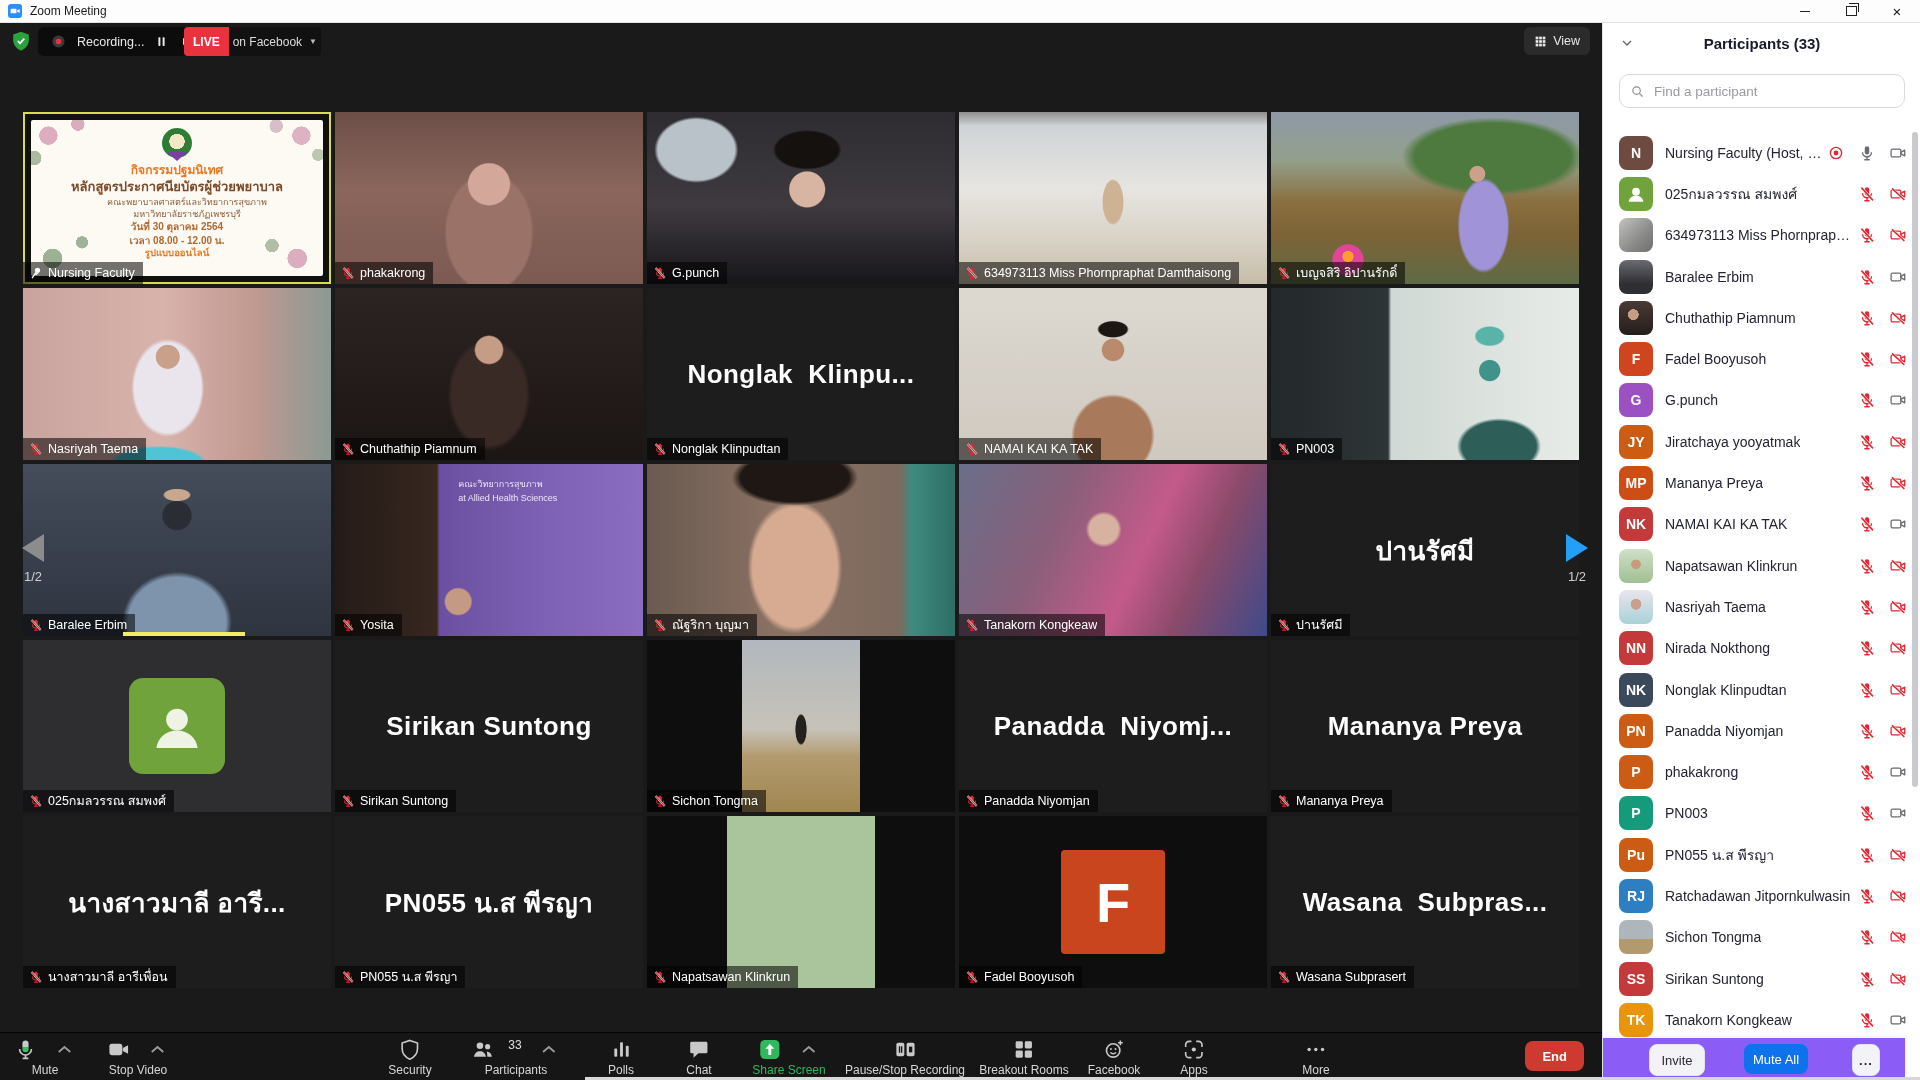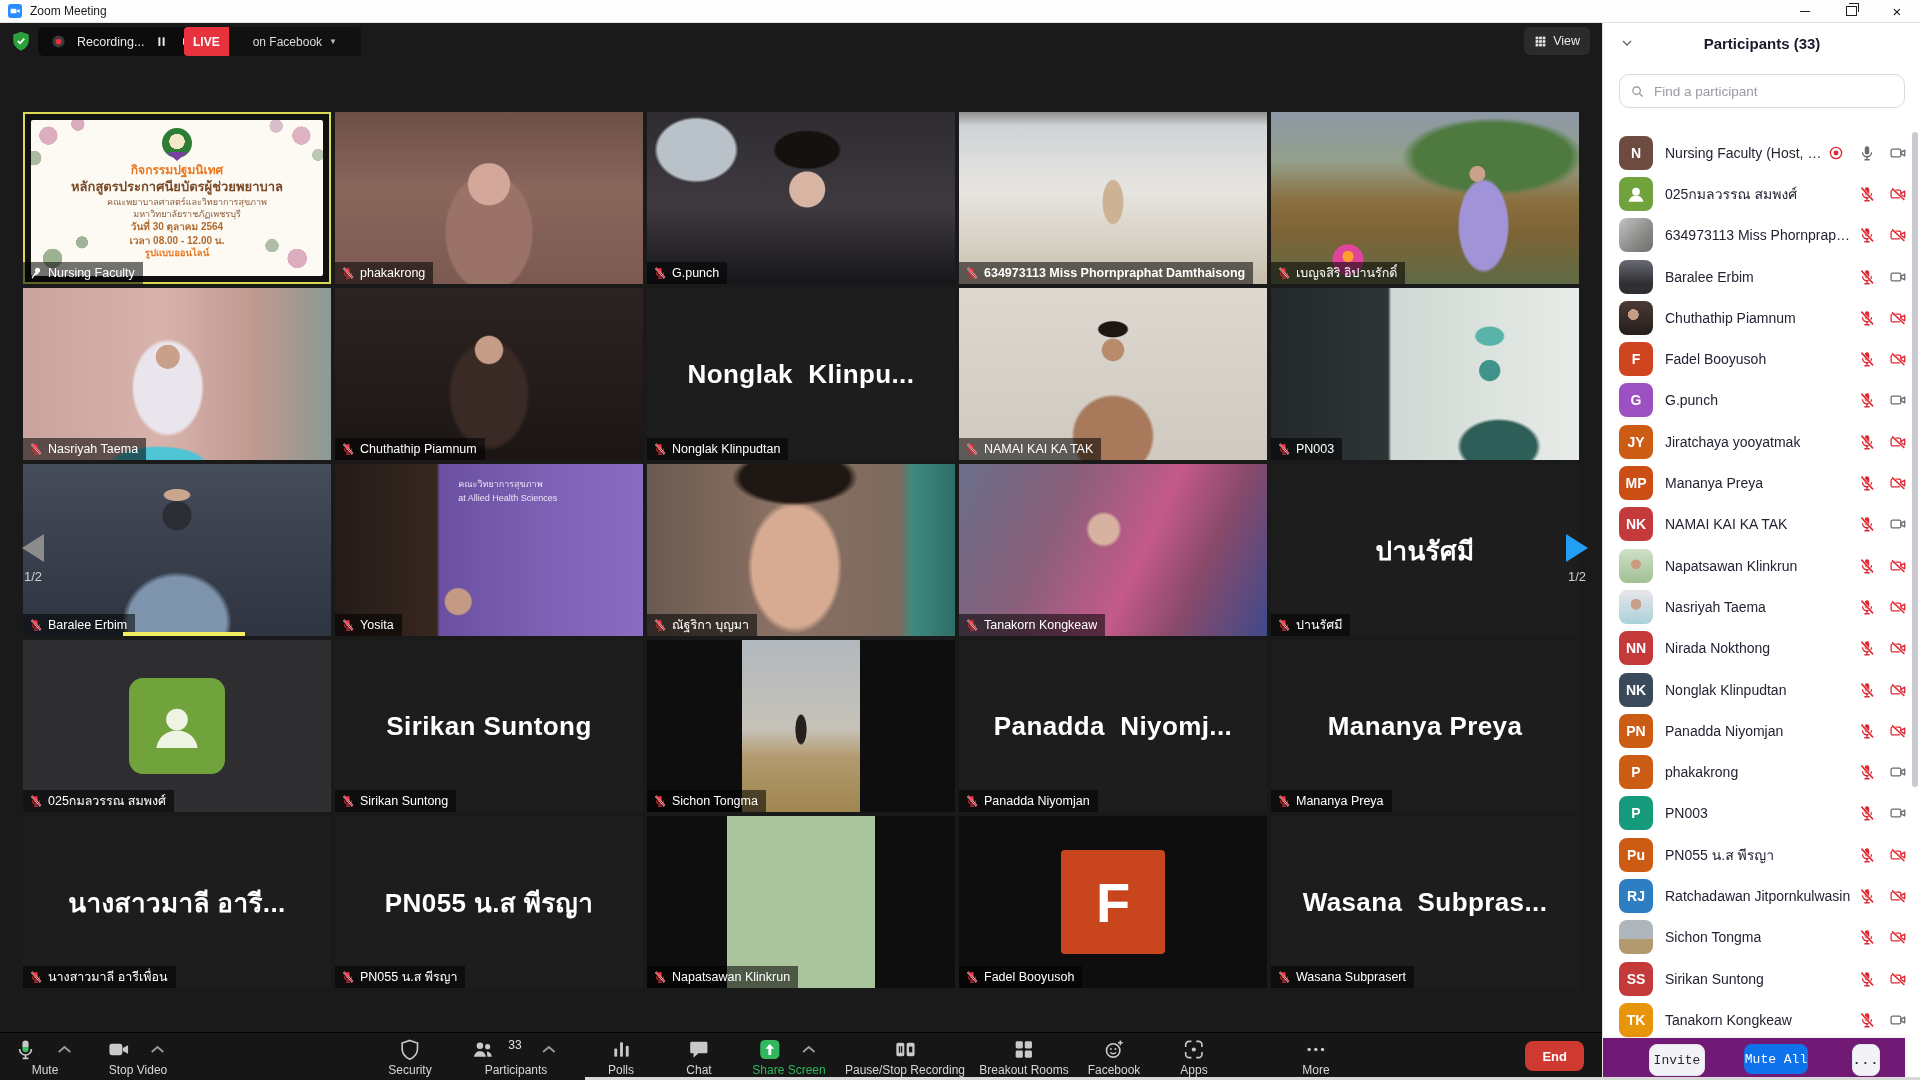--- a/index.html
+++ b/index.html
@@ -26,21 +26,21 @@
 
   
   #meet-topbar{position:absolute;top:0;left:0;width:100%;height:39px;background:#1a1a1a;}
   .shield-wrap{position:absolute;left:10px;top:8px;width:22px;height:24px;}
   .rec-pill{position:absolute;left:38px;top:5px;height:29px;background:#0c0c0c;border-radius:6px;display:flex;align-items:center;padding:0 12px;gap:10px;}
   .rec-dot-ic{width:17px;height:17px;}
   .rec-text{color:#e8e8e8;font-size:12.5px;}
   .rec-ctl{width:15px;height:15px;}
   .live-group{position:absolute;left:184px;top:5px;height:29px;display:flex;}
   .live-badge{background:#e8333f;color:#fff;font-weight:bold;font-size:12px;display:flex;align-items:center;padding:0 9px;border-radius:4px 0 0 4px;}
-  .live-dest{background:#111;color:#dcdcdc;font-size:12px;display:flex;align-items:center;gap:7px;padding:0 24px;border-radius:0 4px 4px 0;}
+  .live-dest{background:#111;color:#dcdcdc;font-size:12px;display:flex;align-items:center;gap:7px;padding:0 4px;border-radius:0 4px 4px 0;}
   .live-caret{font-size:8px;color:#bbb;}
   .view-btn{position:absolute;right:12px;top:5px;height:28px;background:#2b2b2b;border-radius:6px;display:flex;align-items:center;gap:6px;padding:0 10px;color:#e8e8e8;font-size:12.5px;}
   .view-ic{width:13px;height:13px;color:#e8e8e8;}
 
   
   .tile{position:absolute;width:308px;height:172px;background:#151515;overflow:hidden;}
   .tile.active{outline:2px solid #d9dc52;outline-offset:-2px;}
   .tile-label{position:absolute;left:0;bottom:0;height:22px;max-width:96%;background:rgba(0,0,0,0.55);display:flex;align-items:center;gap:5px;padding:0 8px 0 6px;z-index:5;}
   .tile-label span.nm{color:#fff;font-size:12.5px;white-space:nowrap;overflow:hidden;text-overflow:ellipsis;}
   .lbl-ic{width:14px;height:14px;flex:0 0 auto;}
@@ -140,21 +140,21 @@
   .p-icons svg{width:18px;height:18px;}
   .ic-red{color:#e02832;}
   .ic-gray{color:#6b6b72;}
   .ph-gray{background:linear-gradient(135deg,#c3c3c1,#8a8a88 60%,#6f6f6d);}
   .ph-baralee{background:linear-gradient(180deg,#6a6a72,#2e2e33 70%);}
   .ph-chuthathip{background:radial-gradient(circle 9px at 42% 40%,#c59c85 0 58%,transparent 62%),linear-gradient(180deg,#4a3a35,#241d1b);}
   .ph-napat{background:radial-gradient(circle 8px at 50% 45%,#c89a7e 0 58%,transparent 62%),linear-gradient(180deg,#cfe0c8,#a0bf92);}
   .ph-nasriyah{background:radial-gradient(circle 9px at 50% 42%,#c9a089 0 58%,transparent 62%),linear-gradient(180deg,#e9e5eb,#a8d2d8);}
   .ph-sichon{background:linear-gradient(180deg,#aeb6bc 0 55%,#b39a6e 55% 100%);}
   #pscroll{position:absolute;right:3px;top:110px;width:6px;height:655px;background:#c9c9cf;border-radius:3px;}
-  .panel-footer{position:absolute;left:0;right:16px;bottom:0;height:42px;background:#701a75;box-shadow:0 -1px 4px rgba(0,0,0,.08);display:flex;align-items:center;z-index:4;font-family:Liberation Mono, monospace;}
+  .panel-footer{position:absolute;left:0;right:16px;bottom:0;height:42px;background:#8b5cf6;box-shadow:0 -1px 4px rgba(0,0,0,.08);display:flex;align-items:center;z-index:4;}
   .pf-btn{height:30px;border-radius:8px;display:flex;align-items:center;justify-content:center;font-size:13px;position:absolute;top:6px;}
   .pf-invite{left:46px;width:54px;background:#f3f3f7;color:#2a2a33;border:1px solid #e3e3ea;}
   .pf-mute{left:141px;width:64px;background:#0e72ed;color:#fff;}
   .pf-more{left:249px;width:26px;background:#f3f3f7;color:#2a2a33;border:1px solid #e3e3ea;font-weight:bold;letter-spacing:1px;}
 
   #bottom-strip{position:absolute;left:585px;right:0;bottom:0;height:3px;background:#d8d8d8;z-index:60;}
 </style>
 </head>
 <body>
 
@@ -278,21 +278,21 @@
           <svg viewBox="0 0 24 24" class="lbl-ic" style="color:#e02832">
             <path d="M12 3a3 3 0 0 1 3 3v5a3 3 0 0 1-6 0V6a3 3 0 0 1 3-3z" fill="currentColor"></path>
             <path d="M6 11a6 6 0 0 0 12 0" fill="none" stroke="currentColor" stroke-width="1.8"></path>
             <path d="M12 17v4M8.5 21h7" stroke="currentColor" stroke-width="1.8" fill="none"></path>
             <path d="M4.5 3.5 20 20.5" stroke="#fff" stroke-width="3.6" opacity=".85"></path>
             <path d="M4.5 3.5 20 20.5" stroke="currentColor" stroke-width="2"></path>
           </svg>
           <span class="nm">G.punch</span>
         </div>
       </div>
-      <div class="tile v-phorn" style="left: 959px; top: 90px; font-weight: bold;">
+      <div class="tile v-phorn" style="left: 959px; top: 90px;">
         <div class="tile-label">
           <svg viewBox="0 0 24 24" class="lbl-ic" style="color:#e02832">
             <path d="M12 3a3 3 0 0 1 3 3v5a3 3 0 0 1-6 0V6a3 3 0 0 1 3-3z" fill="currentColor"></path>
             <path d="M6 11a6 6 0 0 0 12 0" fill="none" stroke="currentColor" stroke-width="1.8"></path>
             <path d="M12 17v4M8.5 21h7" stroke="currentColor" stroke-width="1.8" fill="none"></path>
             <path d="M4.5 3.5 20 20.5" stroke="#fff" stroke-width="3.6" opacity=".85"></path>
             <path d="M4.5 3.5 20 20.5" stroke="currentColor" stroke-width="2"></path>
           </svg>
           <span class="nm">634973113 Miss Phornpraphat Damthaisong</span>
         </div>

